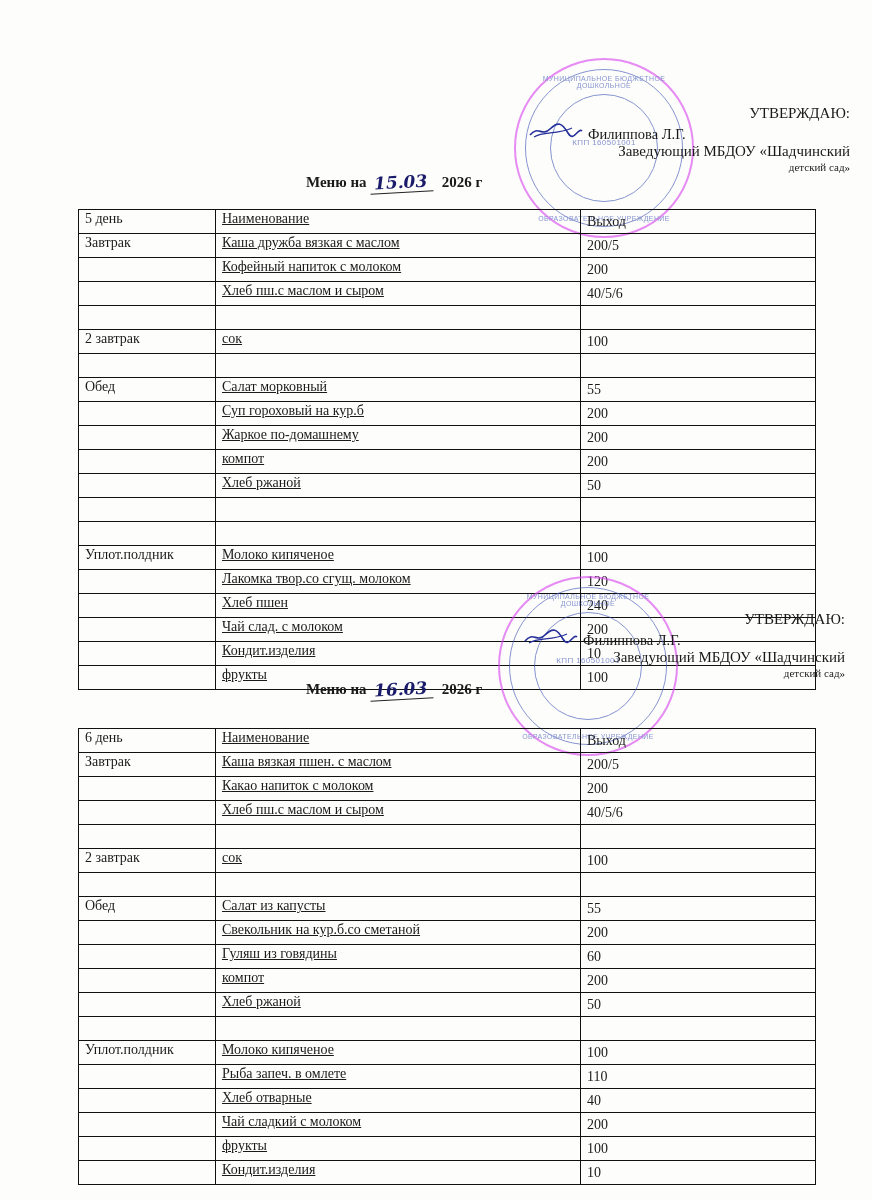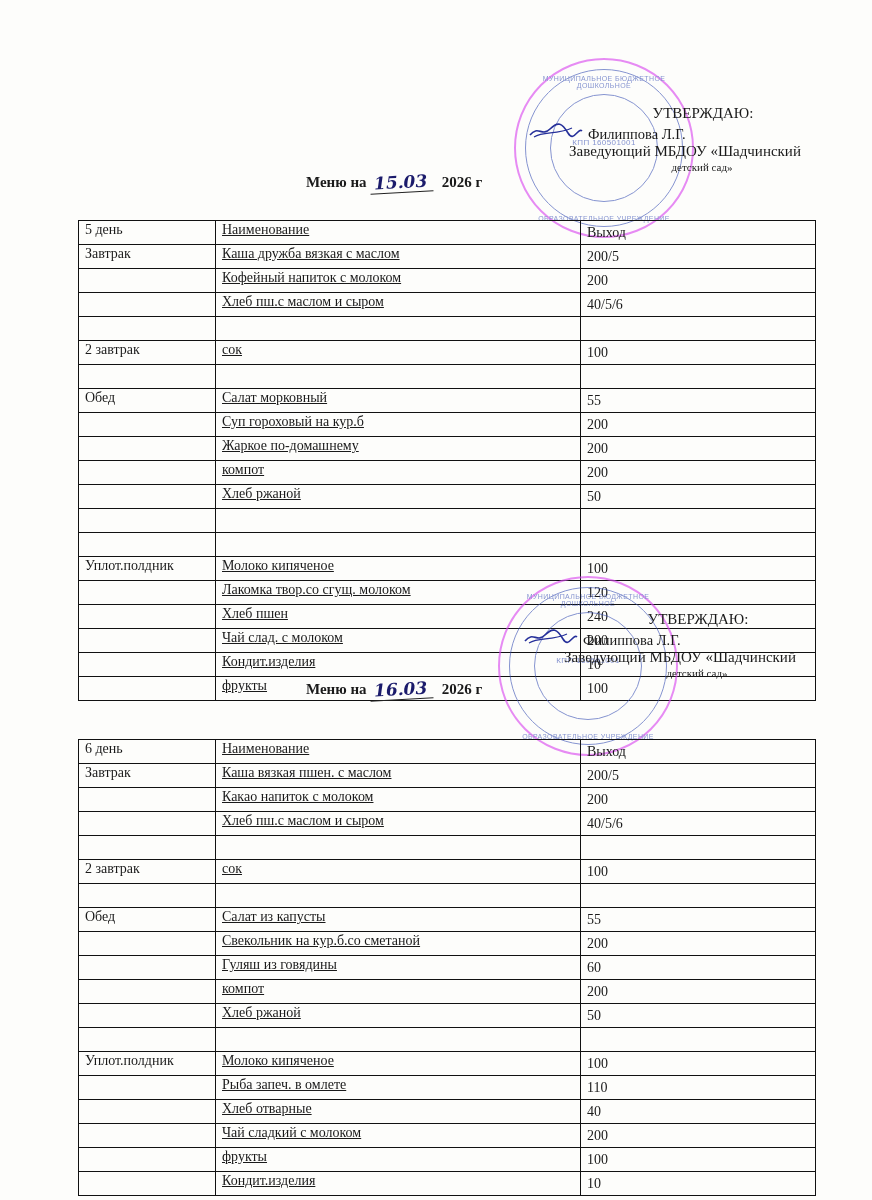--- a/index.html
+++ b/index.html
@@ -20,21 +20,21 @@
     position: relative;
     width: 872px;
     height: 1200px;
     background: #fdfdfb;
   }
 
   
   .approval {
     position: absolute;
     width: 330px;
-    text-align: center;
+    text-align: right;
     font-size: 14.5px;
     line-height: 1.25;
   }
   .approval .ut {
     font-size: 15px;
     margin-left: 36px;
   }
   .approval .sig-line {
     display: flex;
     align-items: baseline;
@@ -118,21 +118,20 @@
     transform: rotate(-3deg);
   }
   .menu-date .year { margin-left: 6px; }
 
   
   table.menu {
     position: absolute;
     border-collapse: collapse;
     table-layout: fixed;
     font-size: 14px;
-    margin-top: 11px;
   }
   table.menu td {
     border: 1px solid #111;
     height: 19px;
     padding: 0 4px 1px 6px;
     vertical-align: top;
     line-height: 17px;
     overflow: hidden;
     white-space: nowrap;
   }

